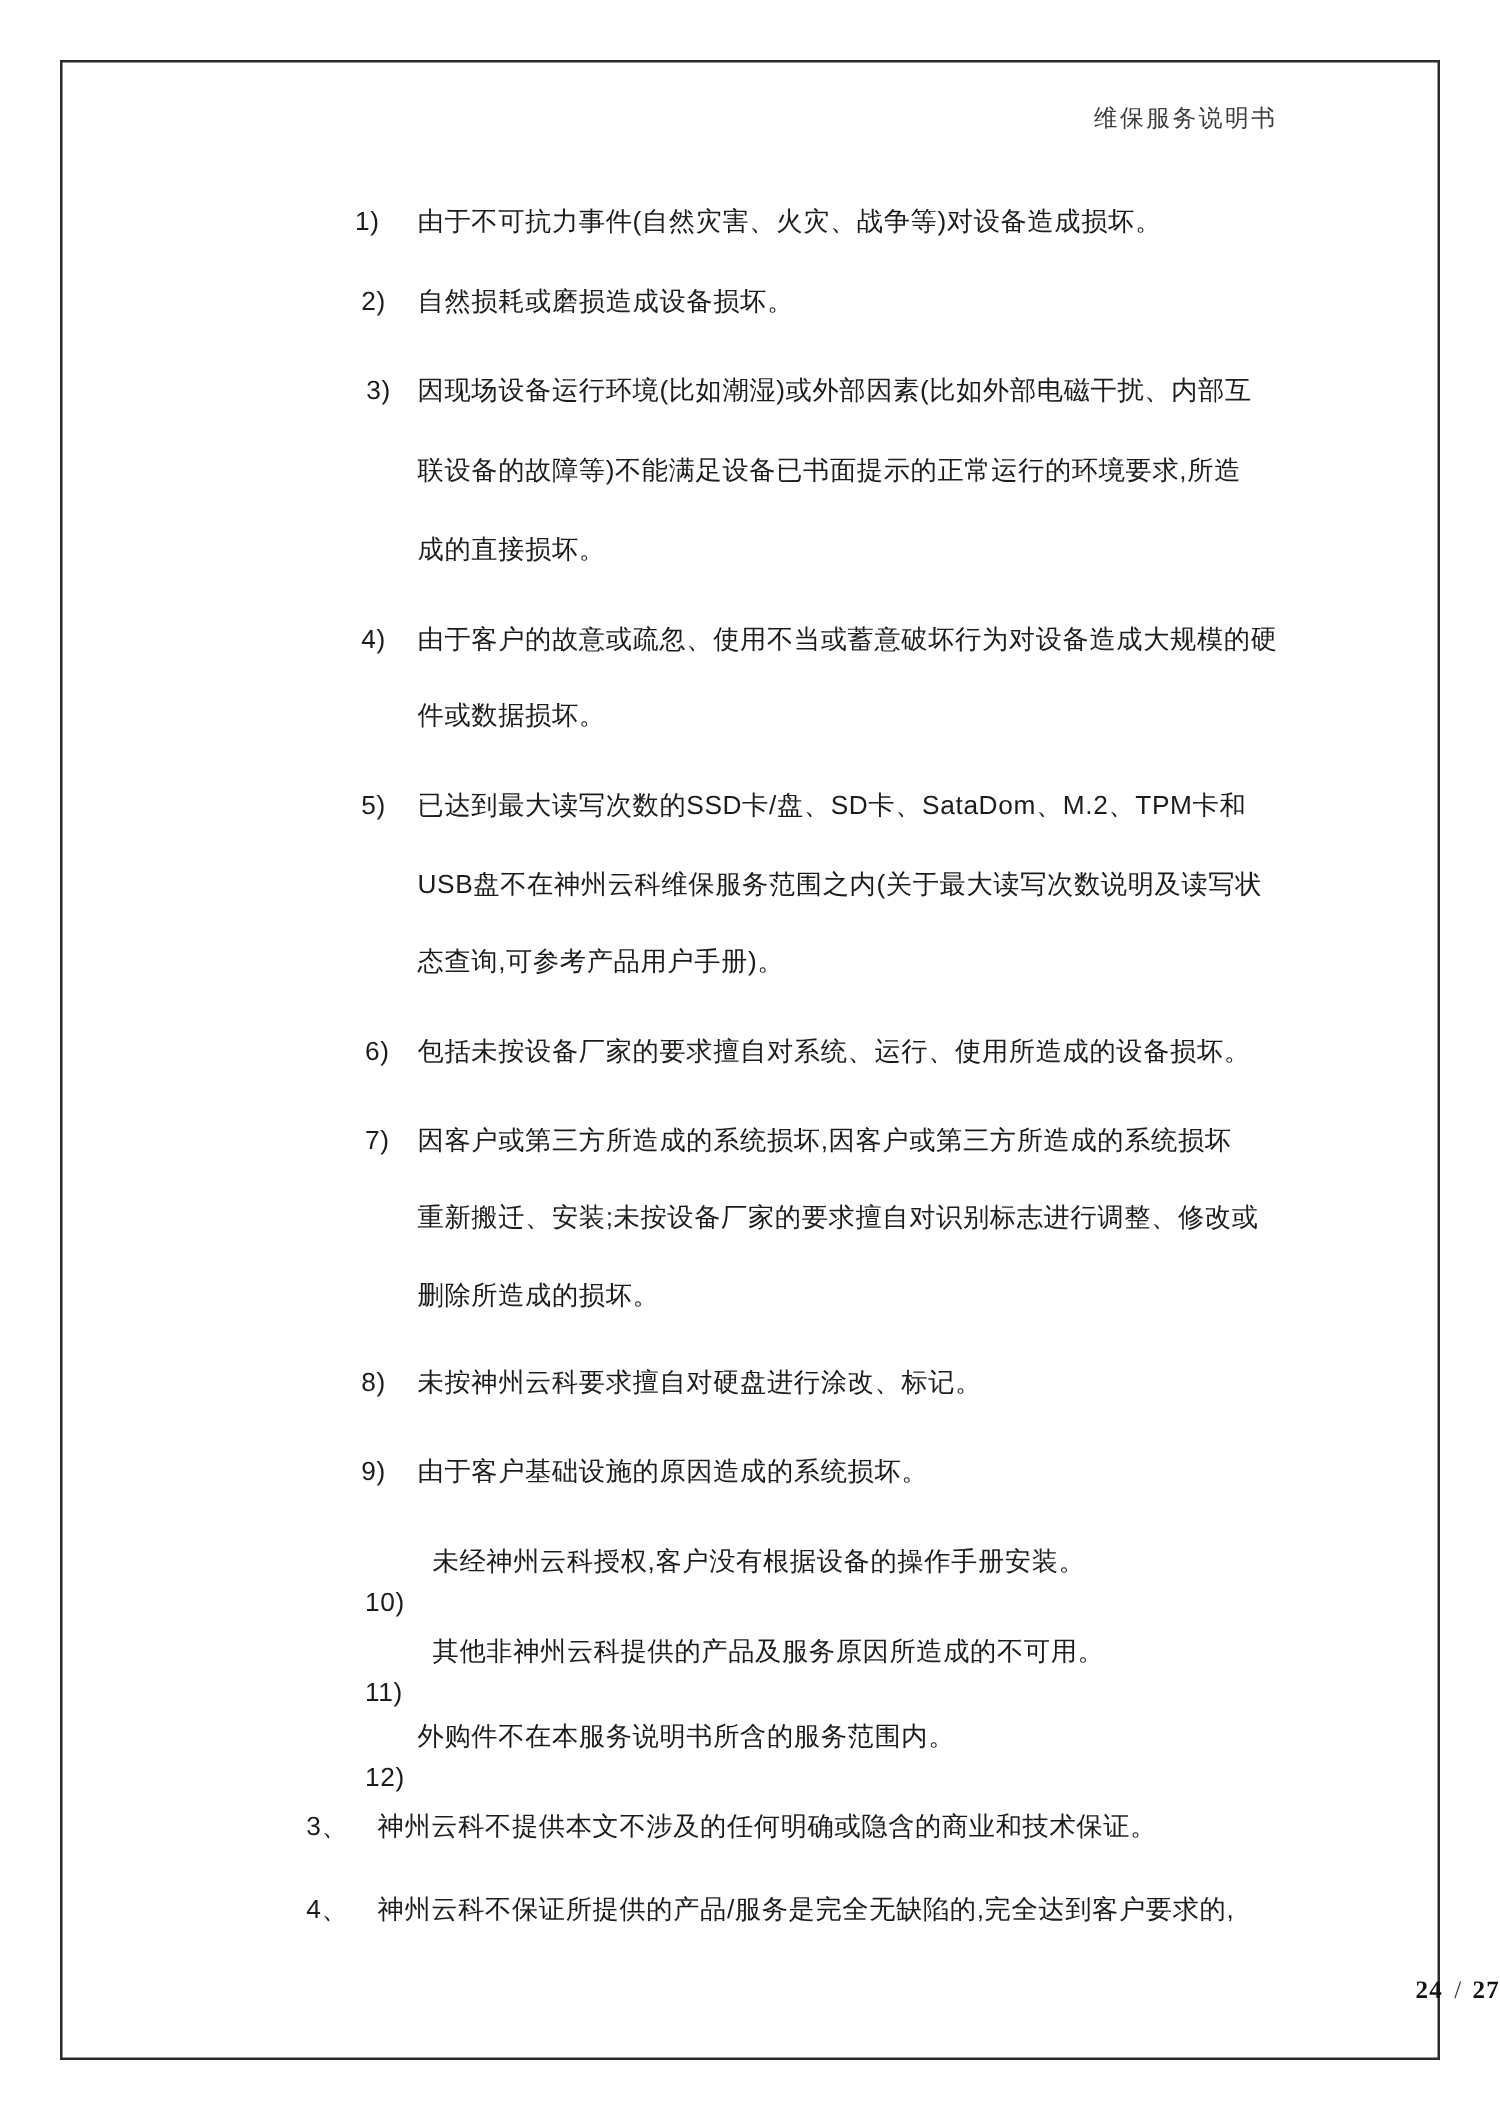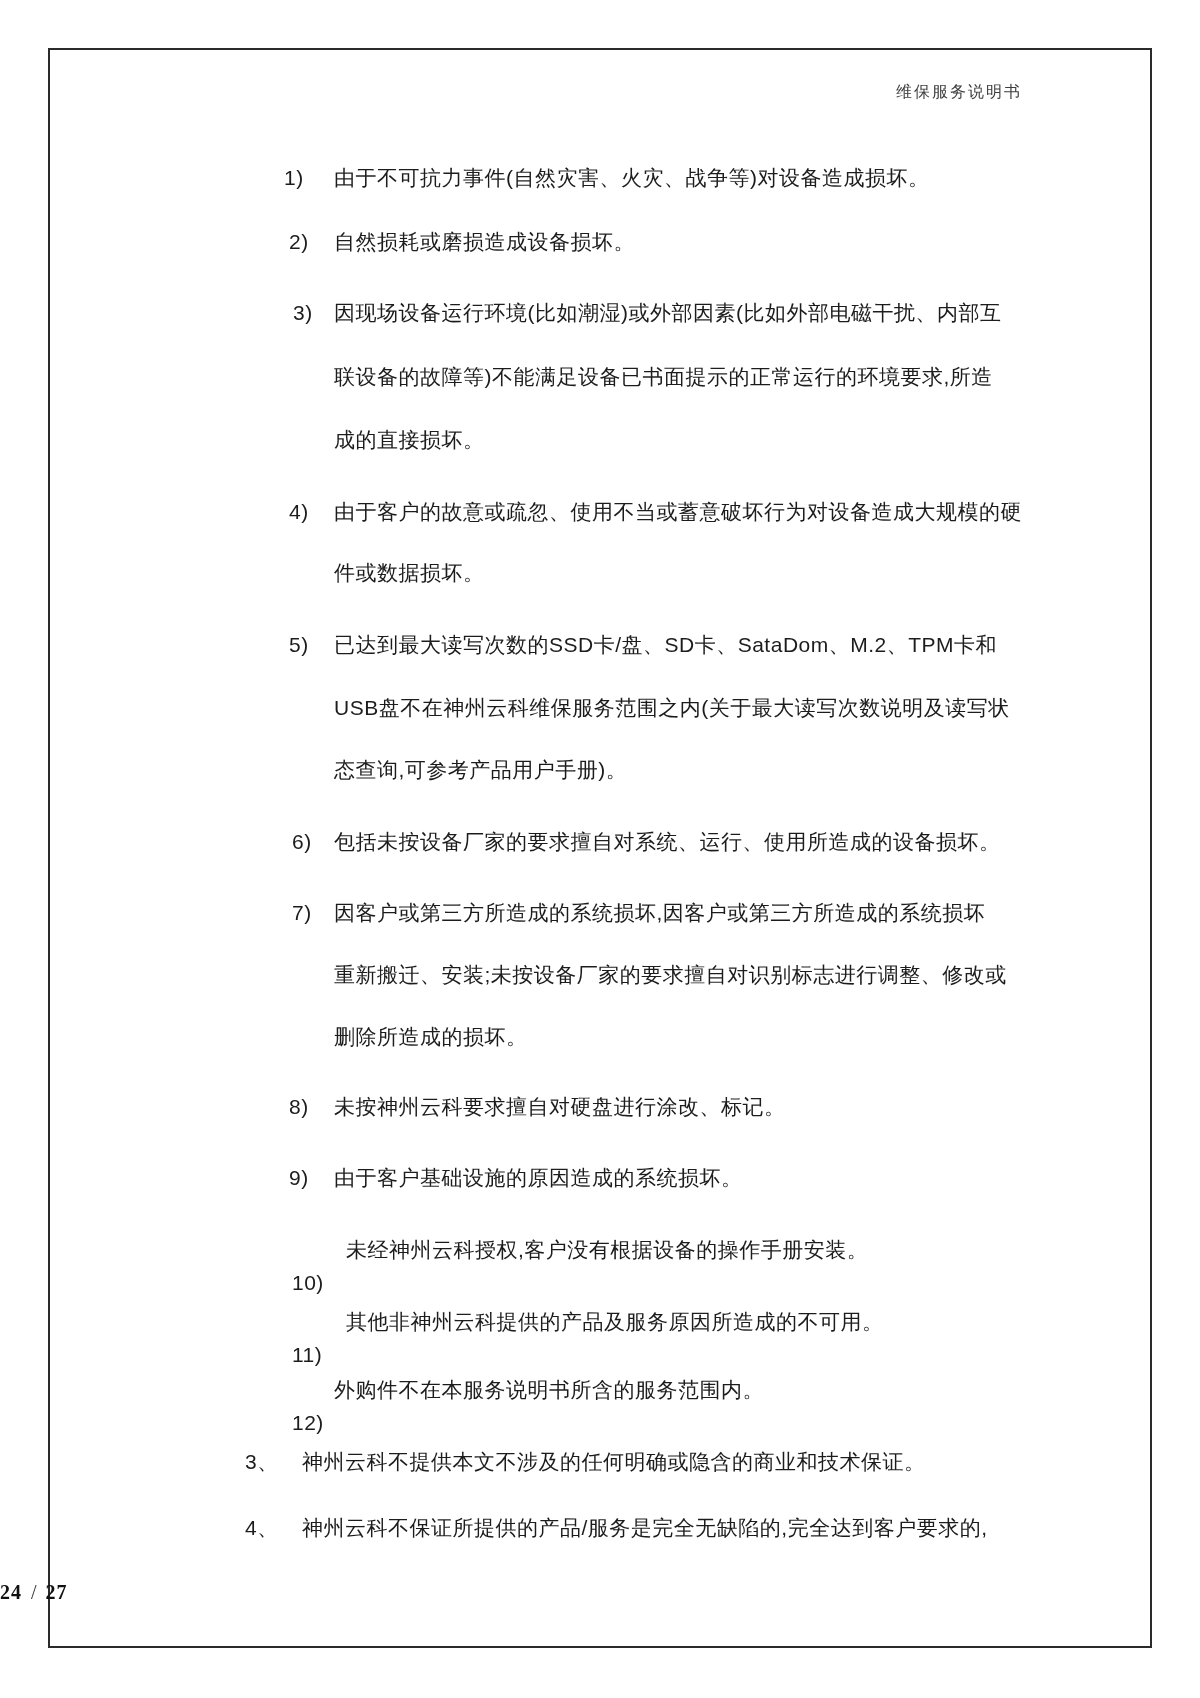--- a/index.html
+++ b/index.html
@@ -7,34 +7,34 @@
     width:1200px;height:1698px;background:#ffffff;position:relative;
     font-family:"Liberation Sans", sans-serif;
   }
   .border-box{
     position:absolute;left:48px;top:48px;width:1104px;height:1600px;
     box-sizing:border-box;border:2px solid #2b2b2b;background:#ffffff;
   }
   .hdr{
     position:absolute;top:82px;right:178px;
     font-family:"Liberation Serif", serif;
-    font-size:16px;color:#3d3d3d;letter-spacing:2px;white-space:nowrap;
+    font-size:19px;color:#3d3d3d;letter-spacing:2px;white-space:nowrap;
   }
   .num,.txt{
     position:absolute;font-size:21px;line-height:30px;color:#1c1c1c;
     white-space:nowrap;letter-spacing:0.5px;
   }
   .num{left:289px;}
   .txt{left:334px;}
   .num.wide{left:292px;margin-top:33px;}
   .txt.shift{left:346px;}
   .num.sec{left:245px;}
   .txt.sec{left:302px;}
   .ftr{
-    position:absolute;top:1581px;left:0;width:1200px;text-align:left;
+    position:absolute;top:1581px;left:0;width:1200px;text-align:right;
     font-family:"Liberation Serif", serif;font-size:20px;color:#111111;
   }
   .pg{font-weight:bold;letter-spacing:1px;}
   .sep{font-weight:normal;margin:0 9px;color:#333333;}
 </style>
 </head>
 <body>
 
 <div class="border-box"></div>
 

